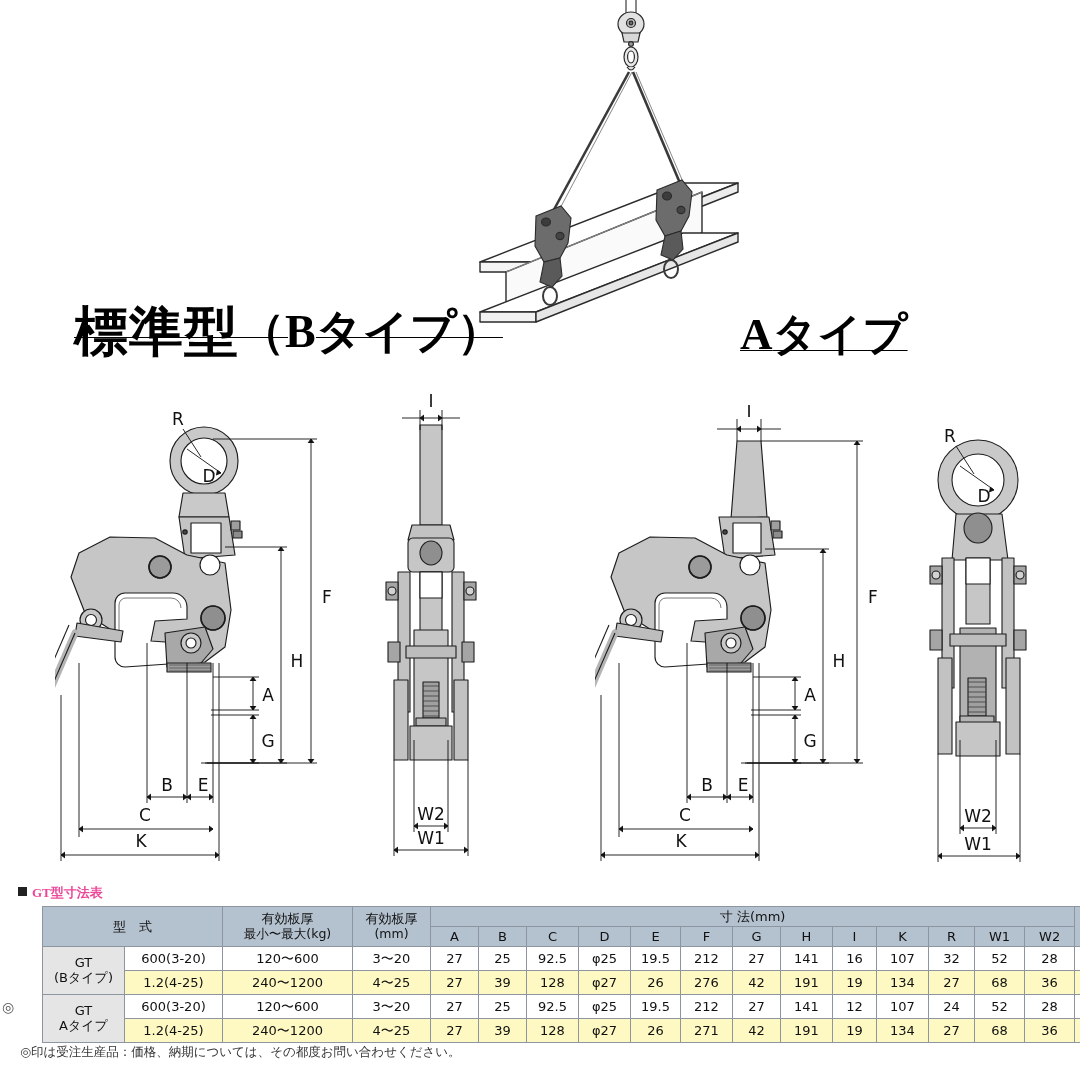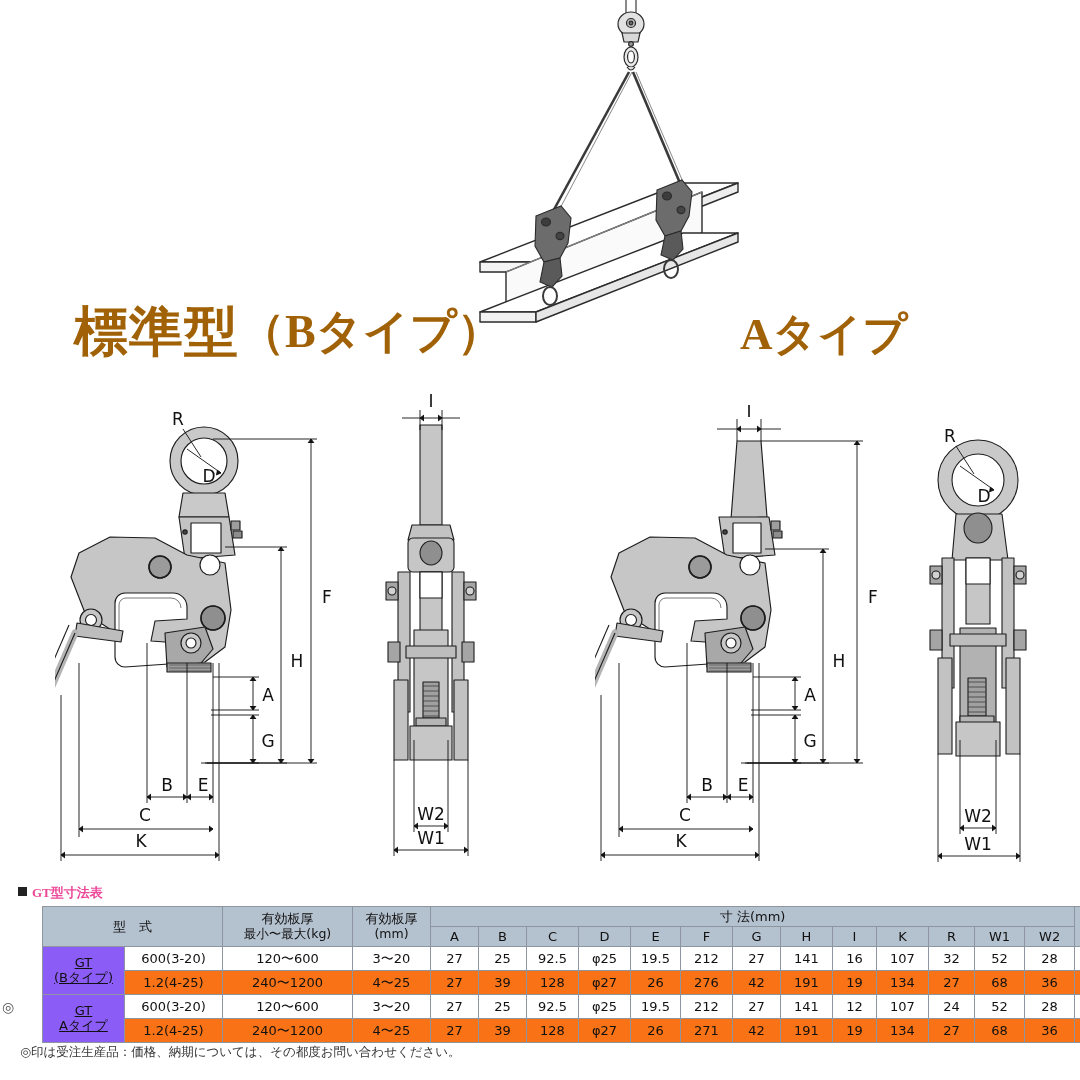--- a/index.html
+++ b/index.html
@@ -12,23 +12,24 @@
     overflow:hidden;
   }
   .stage{position:absolute;left:0;top:0;width:1080px;height:1080px;}
 
   
   .hero{position:absolute;left:440px;top:0px;width:520px;height:330px;}
 
   
   .heading{
     position:absolute;
-    color:#a16207;
+    color:#000000;
     white-space:nowrap;
     line-height:1;
+    text-decoration:underline;
   }
   .heading-b{left:74px;top:305px;}
   .heading-b .kanji{
     font-family:"DejaVu Sans","Liberation Sans",sans-serif;
     font-weight:bold;font-size:54px;letter-spacing:1px;
     vertical-align:middle;
   }
   .heading-b .paren{
     font-family:"Liberation Serif","DejaVu Serif",serif;
     font-weight:bold;font-size:46px;
@@ -80,23 +81,23 @@
     color:#111;
     white-space:nowrap;
   }
   table.spec thead th{
     background:#b4c1ce;
     font-weight:normal;
     height:19px;
   }
   table.spec thead th.tall{height:38px;}
   table.spec tbody td{height:23px;background:#ffffff;}
-  table.spec tbody tr.alt td{background:#f97316;}
+  table.spec tbody tr.alt td{background:#fef9c3;}
   table.spec tbody td.modelname{
-    background:#8b5cf6;font-size:13px;line-height:1.12;text-decoration:underline;
+    background:#e5e5e5;font-size:13px;line-height:1.12;
   }
   .note{
     position:absolute;left:20px;top:1044px;
     font-family:"DejaVu Sans","Liberation Sans",sans-serif;
     font-size:12.5px;color:#333;white-space:nowrap;
   }
   .rowmark{
     position:absolute;left:2px;top:999px;
     font-size:14px;color:#555;
     font-family:"DejaVu Sans",sans-serif;

